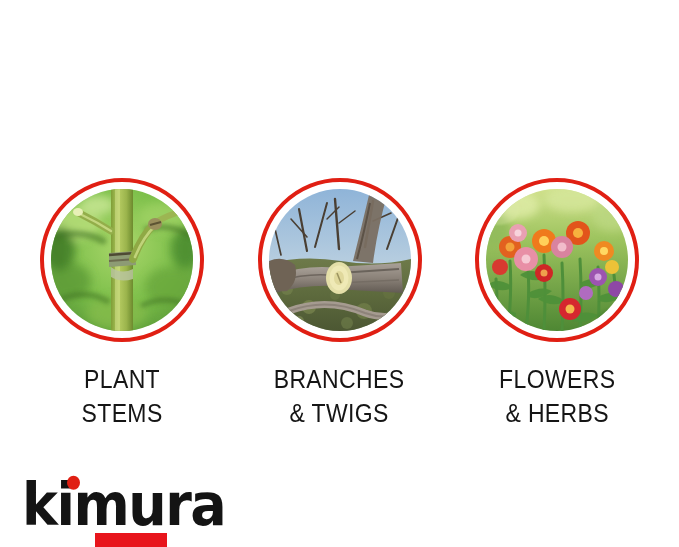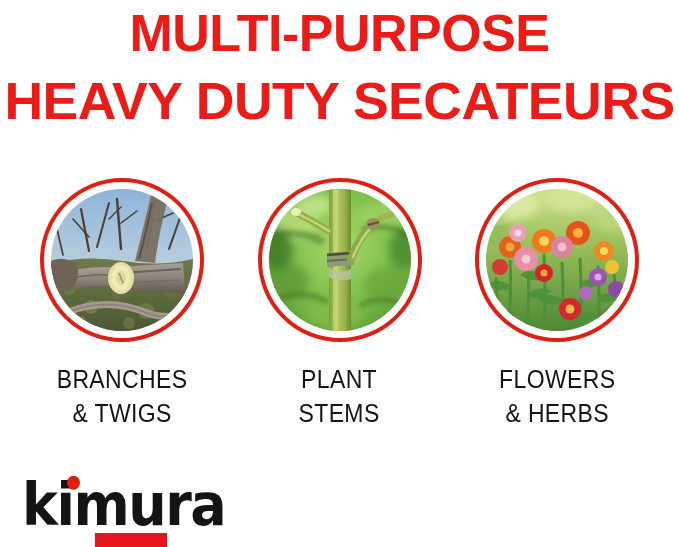--- a/index.html
+++ b/index.html
@@ -140,102 +140,22 @@
     font-size: 34px;
     line-height: 34px;
     letter-spacing: 1px;
   }
 </style>
 </head>
 <body>
 
 <div id="page">
 
-  <div class="headline">
-    <div class="headline-line headline-line-1">MULTI-PURPOSE</div>
-    <div class="headline-line headline-line-2">HEAVY DUTY SECATEURS</div>
-  </div>
 
   <div class="features">
-
-    <div class="feature">
-      <div class="ring">
-        <div class="photo">
-          <svg width="142" height="142" viewBox="0 0 142 142">
-            <defs>
-              <linearGradient id="skyG" x1="0" y1="0" x2="0" y2="1">
-                <stop offset="0%" stop-color="#8fb4d8"></stop>
-                <stop offset="55%" stop-color="#b9cfe0"></stop>
-                <stop offset="100%" stop-color="#9aa98c"></stop>
-              </linearGradient>
-              <linearGradient id="groundG" x1="0" y1="0" x2="0" y2="1">
-                <stop offset="0%" stop-color="#6e7a4a"></stop>
-                <stop offset="50%" stop-color="#5d6a3d"></stop>
-                <stop offset="100%" stop-color="#4c5733"></stop>
-              </linearGradient>
-              <linearGradient id="barkG" x1="0" y1="0" x2="0" y2="1">
-                <stop offset="0%" stop-color="#a8a097"></stop>
-                <stop offset="50%" stop-color="#8b8279"></stop>
-                <stop offset="100%" stop-color="#625b53"></stop>
-              </linearGradient>
-            </defs>
-            <rect width="142" height="142" fill="url(#skyG)"></rect>
-            <path d="M0 74 Q35 66 72 72 Q108 78 142 70 L142 142 L0 142 Z" fill="url(#groundG)"></path>
-
-            <g opacity="0.5">
-              <circle cx="18" cy="100" r="6" fill="#7c8a52"></circle>
-              <circle cx="40" cy="118" r="7" fill="#8a9659"></circle>
-              <circle cx="66" cy="106" r="5" fill="#6c7a46"></circle>
-              <circle cx="95" cy="122" r="8" fill="#7e8b51"></circle>
-              <circle cx="120" cy="104" r="6" fill="#6a7743"></circle>
-              <circle cx="30" cy="132" r="5" fill="#8e9a62"></circle>
-              <circle cx="78" cy="134" r="6" fill="#798750"></circle>
-              <circle cx="110" cy="136" r="5" fill="#6d7b47"></circle>
-            </g>
-
-            <g stroke="#4a3f33" fill="none" stroke-linecap="round">
-              <path d="M38 62 L30 20" stroke-width="2.2"></path>
-              <path d="M38 48 L22 30" stroke-width="1.6"></path>
-              <path d="M46 58 L58 14" stroke-width="2"></path>
-              <path d="M58 30 L70 18" stroke-width="1.4"></path>
-              <path d="M70 60 L66 10" stroke-width="2.4"></path>
-              <path d="M70 34 L86 22" stroke-width="1.5"></path>
-              <path d="M96 58 L104 12" stroke-width="2.6"></path>
-              <path d="M104 32 L122 24" stroke-width="1.6"></path>
-              <path d="M118 60 L130 26" stroke-width="2"></path>
-              <path d="M12 66 L6 40" stroke-width="1.7"></path>
-            </g>
-
-            <path d="M84 72 Q92 40 100 6 L118 6 Q108 42 104 74 Z" fill="#7a6f62" opacity="0.95"></path>
-            <path d="M88 70 Q95 44 101 14" stroke="#5c5247" stroke-width="2" fill="none"></path>
-
-            <path d="M6 86 Q40 74 78 80 L78 98 Q40 94 6 104 Z" fill="url(#barkG)"></path>
-            <path d="M10 92 Q44 82 76 88" stroke="#6e665e" stroke-width="1.6" fill="none"></path>
-
-            <path d="M66 78 L132 74 L134 104 L66 100 Z" fill="url(#barkG)"></path>
-            <path d="M70 84 L130 80" stroke="#6a635b" stroke-width="1.8" fill="none"></path>
-            <path d="M70 94 L130 91" stroke="#756d64" stroke-width="1.4" fill="none"></path>
-
-            <ellipse cx="70" cy="89" rx="13" ry="16" fill="#e4dfa8"></ellipse>
-            <ellipse cx="70" cy="89" rx="9.5" ry="12.5" fill="#efe9b6"></ellipse>
-            <ellipse cx="70" cy="89" rx="5" ry="7" fill="#e0d89c"></ellipse>
-            <path d="M68 84 L72 94" stroke="#9c9460" stroke-width="1.6"></path>
-
-            <path d="M20 122 Q58 108 96 124 Q118 132 140 122" stroke="#a59b90" stroke-width="7" fill="none" stroke-linecap="round"></path>
-            <path d="M20 122 Q58 108 96 124 Q118 132 140 122" stroke="#7d736a" stroke-width="2" fill="none" stroke-linecap="round" opacity="0.6"></path>
-
-            <path d="M0 72 Q14 66 26 76 Q30 92 18 102 Q4 104 0 94 Z" fill="#6f6355"></path>
-          </svg>
-        </div>
-      </div>
-      <div class="caption">
-        <span class="caption-line">BRANCHES</span>
-        <span class="caption-line">&amp; TWIGS</span>
-      </div>
-    </div>
 
     <div class="feature">
       <div class="ring">
         <div class="photo">
           <svg width="142" height="142" viewBox="0 0 142 142">
             <defs>
               <radialGradient id="bokehG" cx="50%" cy="40%" r="75%">
                 <stop offset="0%" stop-color="#a9d66a"></stop>
                 <stop offset="55%" stop-color="#7cbf4a"></stop>
                 <stop offset="100%" stop-color="#4e8c32"></stop>
@@ -298,20 +218,96 @@
         <span class="caption-line">PLANT</span>
         <span class="caption-line">STEMS</span>
       </div>
     </div>
 
     <div class="feature">
       <div class="ring">
         <div class="photo">
           <svg width="142" height="142" viewBox="0 0 142 142">
             <defs>
+              <linearGradient id="skyG" x1="0" y1="0" x2="0" y2="1">
+                <stop offset="0%" stop-color="#8fb4d8"></stop>
+                <stop offset="55%" stop-color="#b9cfe0"></stop>
+                <stop offset="100%" stop-color="#9aa98c"></stop>
+              </linearGradient>
+              <linearGradient id="groundG" x1="0" y1="0" x2="0" y2="1">
+                <stop offset="0%" stop-color="#6e7a4a"></stop>
+                <stop offset="50%" stop-color="#5d6a3d"></stop>
+                <stop offset="100%" stop-color="#4c5733"></stop>
+              </linearGradient>
+              <linearGradient id="barkG" x1="0" y1="0" x2="0" y2="1">
+                <stop offset="0%" stop-color="#a8a097"></stop>
+                <stop offset="50%" stop-color="#8b8279"></stop>
+                <stop offset="100%" stop-color="#625b53"></stop>
+              </linearGradient>
+            </defs>
+            <rect width="142" height="142" fill="url(#skyG)"></rect>
+            <path d="M0 74 Q35 66 72 72 Q108 78 142 70 L142 142 L0 142 Z" fill="url(#groundG)"></path>
+
+            <g opacity="0.5">
+              <circle cx="18" cy="100" r="6" fill="#7c8a52"></circle>
+              <circle cx="40" cy="118" r="7" fill="#8a9659"></circle>
+              <circle cx="66" cy="106" r="5" fill="#6c7a46"></circle>
+              <circle cx="95" cy="122" r="8" fill="#7e8b51"></circle>
+              <circle cx="120" cy="104" r="6" fill="#6a7743"></circle>
+              <circle cx="30" cy="132" r="5" fill="#8e9a62"></circle>
+              <circle cx="78" cy="134" r="6" fill="#798750"></circle>
+              <circle cx="110" cy="136" r="5" fill="#6d7b47"></circle>
+            </g>
+
+            <g stroke="#4a3f33" fill="none" stroke-linecap="round">
+              <path d="M38 62 L30 20" stroke-width="2.2"></path>
+              <path d="M38 48 L22 30" stroke-width="1.6"></path>
+              <path d="M46 58 L58 14" stroke-width="2"></path>
+              <path d="M58 30 L70 18" stroke-width="1.4"></path>
+              <path d="M70 60 L66 10" stroke-width="2.4"></path>
+              <path d="M70 34 L86 22" stroke-width="1.5"></path>
+              <path d="M96 58 L104 12" stroke-width="2.6"></path>
+              <path d="M104 32 L122 24" stroke-width="1.6"></path>
+              <path d="M118 60 L130 26" stroke-width="2"></path>
+              <path d="M12 66 L6 40" stroke-width="1.7"></path>
+            </g>
+
+            <path d="M84 72 Q92 40 100 6 L118 6 Q108 42 104 74 Z" fill="#7a6f62" opacity="0.95"></path>
+            <path d="M88 70 Q95 44 101 14" stroke="#5c5247" stroke-width="2" fill="none"></path>
+
+            <path d="M6 86 Q40 74 78 80 L78 98 Q40 94 6 104 Z" fill="url(#barkG)"></path>
+            <path d="M10 92 Q44 82 76 88" stroke="#6e665e" stroke-width="1.6" fill="none"></path>
+
+            <path d="M66 78 L132 74 L134 104 L66 100 Z" fill="url(#barkG)"></path>
+            <path d="M70 84 L130 80" stroke="#6a635b" stroke-width="1.8" fill="none"></path>
+            <path d="M70 94 L130 91" stroke="#756d64" stroke-width="1.4" fill="none"></path>
+
+            <ellipse cx="70" cy="89" rx="13" ry="16" fill="#e4dfa8"></ellipse>
+            <ellipse cx="70" cy="89" rx="9.5" ry="12.5" fill="#efe9b6"></ellipse>
+            <ellipse cx="70" cy="89" rx="5" ry="7" fill="#e0d89c"></ellipse>
+            <path d="M68 84 L72 94" stroke="#9c9460" stroke-width="1.6"></path>
+
+            <path d="M20 122 Q58 108 96 124 Q118 132 140 122" stroke="#a59b90" stroke-width="7" fill="none" stroke-linecap="round"></path>
+            <path d="M20 122 Q58 108 96 124 Q118 132 140 122" stroke="#7d736a" stroke-width="2" fill="none" stroke-linecap="round" opacity="0.6"></path>
+
+            <path d="M0 72 Q14 66 26 76 Q30 92 18 102 Q4 104 0 94 Z" fill="#6f6355"></path>
+          </svg>
+        </div>
+      </div>
+      <div class="caption">
+        <span class="caption-line">BRANCHES</span>
+        <span class="caption-line">&amp; TWIGS</span>
+      </div>
+    </div>
+
+    <div class="feature">
+      <div class="ring">
+        <div class="photo">
+          <svg width="142" height="142" viewBox="0 0 142 142">
+            <defs>
               <linearGradient id="fbgG" x1="0" y1="0" x2="0" y2="1">
                 <stop offset="0%" stop-color="#cfe08a"></stop>
                 <stop offset="35%" stop-color="#9ec45f"></stop>
                 <stop offset="100%" stop-color="#4e8733"></stop>
               </linearGradient>
               <filter id="fblur">
                   <feGaussianBlur stdDeviation="4"></feGaussianBlur>
                 </filter>
               <filter id="fblurS">
                   <feGaussianBlur stdDeviation="1.2"></feGaussianBlur>

